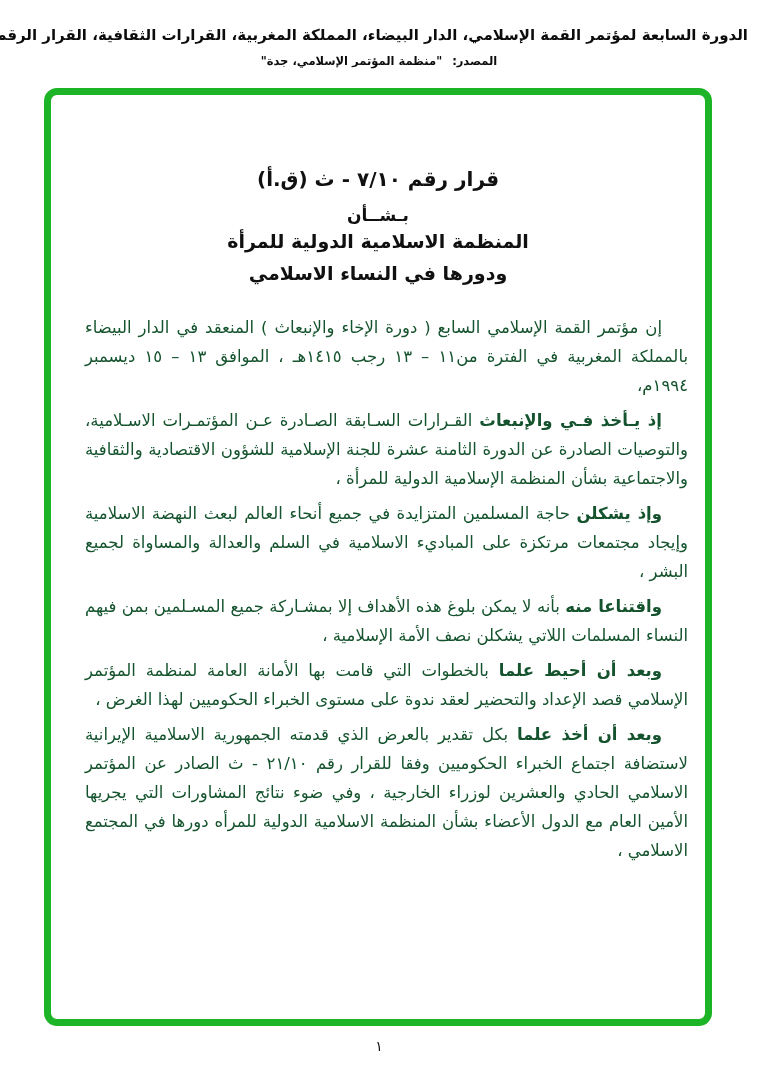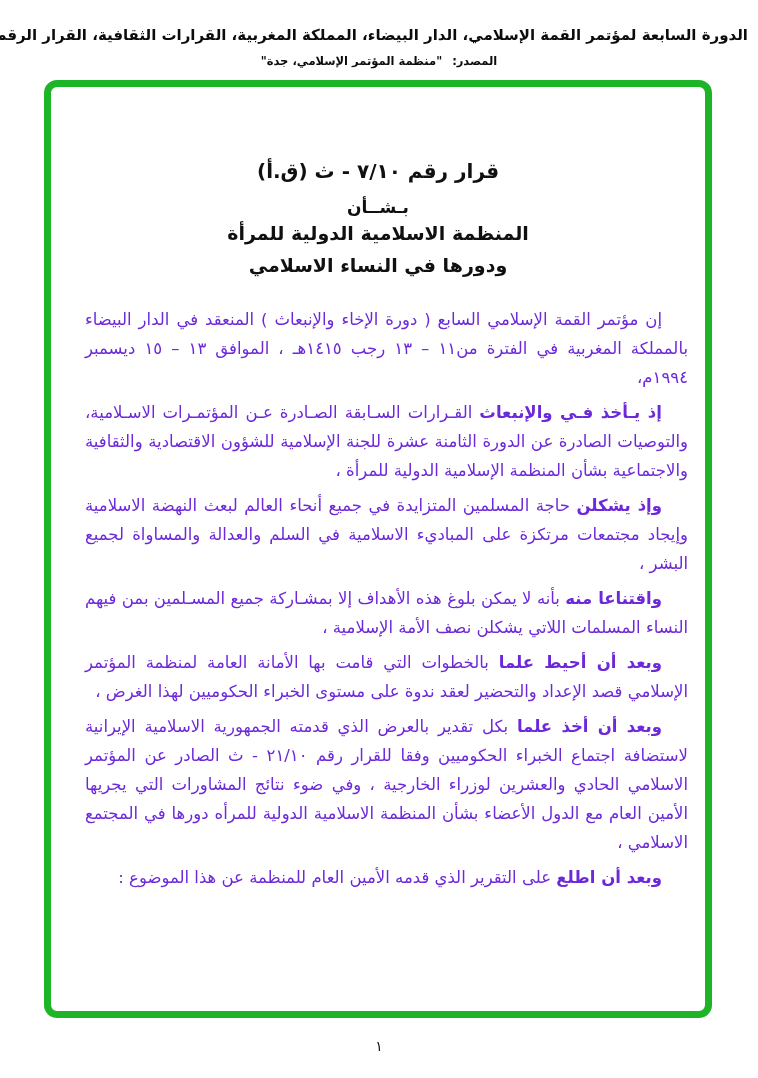--- a/index.html
+++ b/index.html
@@ -31,21 +31,21 @@
   }
   .header-source {
     margin-top: 10px;
     font-size: 11.5px;
     font-weight: bold;
   }
   .header-source .src-label { margin-left: 6px; text-align: center; }
   
   .green-box {
     position: absolute;
-    left: 44px; top: 80px;
+    left: 44px; top: 88px;
     width: 668px; height: 938px;
     box-sizing: border-box;
     border: 7px solid #1eb428;
     border-radius: 13px;
     background: #ffffff;
   }
   
   .title-block {
     padding-top: 72px;
     direction: rtl;
@@ -56,21 +56,21 @@
   .title-number { font-size: 20px; margin-bottom: 14px; }
   .title-subject-word { font-size: 17px; letter-spacing: 1px; }
   .title-line { font-size: 19px; line-height: 32px; text-align: center; }
   
   .body-text {
     margin: 24px 17px 0 34px;
     direction: rtl;
     text-align: justify;
     font-size: 16.5px;
     line-height: 29px;
-    color: #6d28d9;
+    color: #14532d;
   }
   .body-text p {
     margin: 0 0 6px 0;
     text-indent: 26px;
   }
   .body-text .lead { font-weight: bold; }
   
   .page-number {
     position: absolute;
     top: 1038px; left: 0; right: 0;
@@ -102,20 +102,19 @@
       <div class="title-line">ودورها في النساء الاسلامي</div>
     </div>
 
     <div class="body-text">
       <p><b class="lead"></b> <span>إن مؤتمر القمة الإسلامي السابع ( دورة الإخاء والإنبعاث ) المنعقد في الدار البيضاء بالمملكة المغربية في الفترة من١١ – ١٣ رجب ١٤١٥هـ ، الموافق ١٣ – ١٥ ديسمبر ١٩٩٤م،</span></p>
       <p><b class="lead">إذ يـأخذ فـي والإنبعاث</b> <span>القـرارات السـابقة الصـادرة عـن المؤتمـرات الاسـلامية، والتوصيات الصادرة عن الدورة الثامنة عشرة للجنة الإسلامية للشؤون الاقتصادية والثقافية والاجتماعية بشأن المنظمة الإسلامية الدولية للمرأة ،</span></p>
       <p><b class="lead">وإذ يشكلن</b> <span>حاجة المسلمين المتزايدة في جميع أنحاء العالم لبعث النهضة الاسلامية وإيجاد مجتمعات مرتكزة على المباديء الاسلامية في السلم والعدالة والمساواة لجميع البشر ،</span></p>
       <p><b class="lead">واقتناعا منه</b> <span>بأنه لا يمكن بلوغ هذه الأهداف إلا بمشـاركة جميع المسـلمين بمن فيهم النساء المسلمات اللاتي يشكلن نصف الأمة الإسلامية ،</span></p>
       <p><b class="lead">وبعد أن أحيط علما</b> <span>بالخطوات التي قامت بها الأمانة العامة لمنظمة المؤتمر الإسلامي قصد الإعداد والتحضير لعقد ندوة على مستوى الخبراء الحكوميين لهذا الغرض ،</span></p>
       <p><b class="lead">وبعد أن أخذ علما</b> <span>بكل تقدير بالعرض الذي قدمته الجمهورية الاسلامية الإيرانية لاستضافة اجتماع الخبراء الحكوميين وفقا للقرار رقم ٢١/١٠ - ث الصادر عن المؤتمر الاسلامي الحادي والعشرين لوزراء الخارجية ، وفي ضوء نتائج المشاورات التي يجريها الأمين العام مع الدول الأعضاء بشأن المنظمة الاسلامية الدولية للمرأه دورها في المجتمع الاسلامي ،</span></p>
-      <p><b class="lead">وبعد أن اطلع</b> <span>على التقرير الذي قدمه الأمين العام للمنظمة عن هذا الموضوع :</span></p>
     </div>
 
   </section>
 
   <div class="page-number">١</div>
 
 </div>
 
 </body></html>

